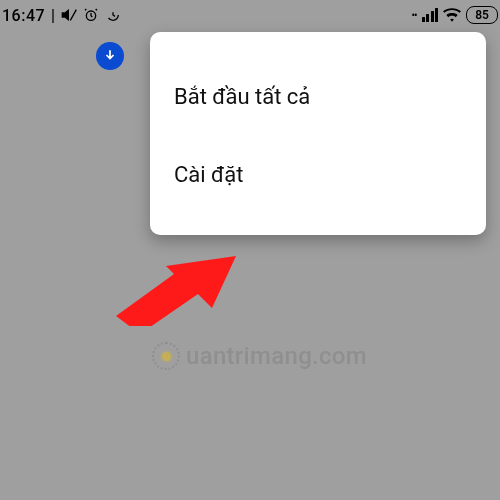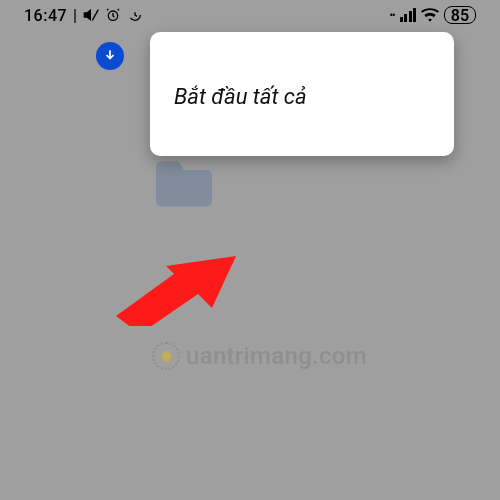--- a/index.html
+++ b/index.html
@@ -9,21 +9,21 @@
       background: #9f9f9f;
       font-family: -apple-system, BlinkMacSystemFont, "Segoe UI", Roboto, sans-serif;
       overflow: hidden;
       position: relative;
     }
     .status-bar {
       height: 30px;
       display: flex;
       justify-content: space-between;
       align-items: center;
-      padding: 0 24px;
+      padding: 0 2px;
       color: #000;
       font-size: 16px;
       font-weight: 500;
     }
     .status-left {
       display: flex;
       align-items: center;
       gap: 6px;
     }
     .status-right {
@@ -34,21 +34,21 @@
     .time { letter-spacing: 0.5px; }
     .speed { letter-spacing: 0.3px; }
     .battery-pill {
       display: inline-flex;
       align-items: center;
       justify-content: center;
       border: 1.8px solid #000;
       border-radius: 8px;
       padding: 0 4px;
       height: 18px;
-      font-size: 16px;
+      font-size: 12px;
       font-weight: 600;
       min-width: 32px;
     }
     .signal-bars {
       display: flex;
       align-items: flex-end;
       gap: 1.5px;
       height: 14px;
     }
     .signal-bars span {
@@ -81,26 +81,25 @@
       left: 148px;
       width: 72px;
       height: 56px;
       opacity: 0.55;
     }
     .folder-icon svg { width:100%; height:100%; }
     .menu {
       position: absolute;
       top: 32px;
       left: 150px;
-      width: 304px;
+      width: 336px;
       background: #fff;
       border-radius: 10px;
       box-shadow: 0 6px 16px rgba(0,0,0,0.28);
       padding: 26px 0 20px 0;
-      font-style: italic;
     }
     .menu-item {
       padding: 26px 24px;
       font-size: 22px;
       color: #111;
       font-weight: 400;
       cursor: pointer;
       line-height: 1.2;
     }
     .arrow {
@@ -197,20 +196,23 @@
 <div class="folder-icon">
   <svg viewBox="0 0 24 20" fill="#6a7f9a">
     <path d="M2 4c0-1.1.9-2 2-2h6l2 3h8c1.1 0 2 .9 2 2v9c0 1.1-.9 2-2 2H4c-1.1 0-2-.9-2-2V4z"></path>
   </svg>
 </div>
 
 <div class="menu">
   <div class="menu-item">
     <span>Bắt đầu tất cả</span>
   </div>
+  <div class="menu-item">
+    <span>Cài đặt</span>
+  </div>
 </div>
 
 <div class="arrow">
   <svg width="120" height="70" viewBox="0 0 120 70">
     <polygon points="0,60 58,18 50,10 120,0 96,52 82,38 24,78" fill="#ff1a1a"></polygon>
   </svg>
 </div>
 
 <div class="watermark">
   <span class="watermark-bulb">

